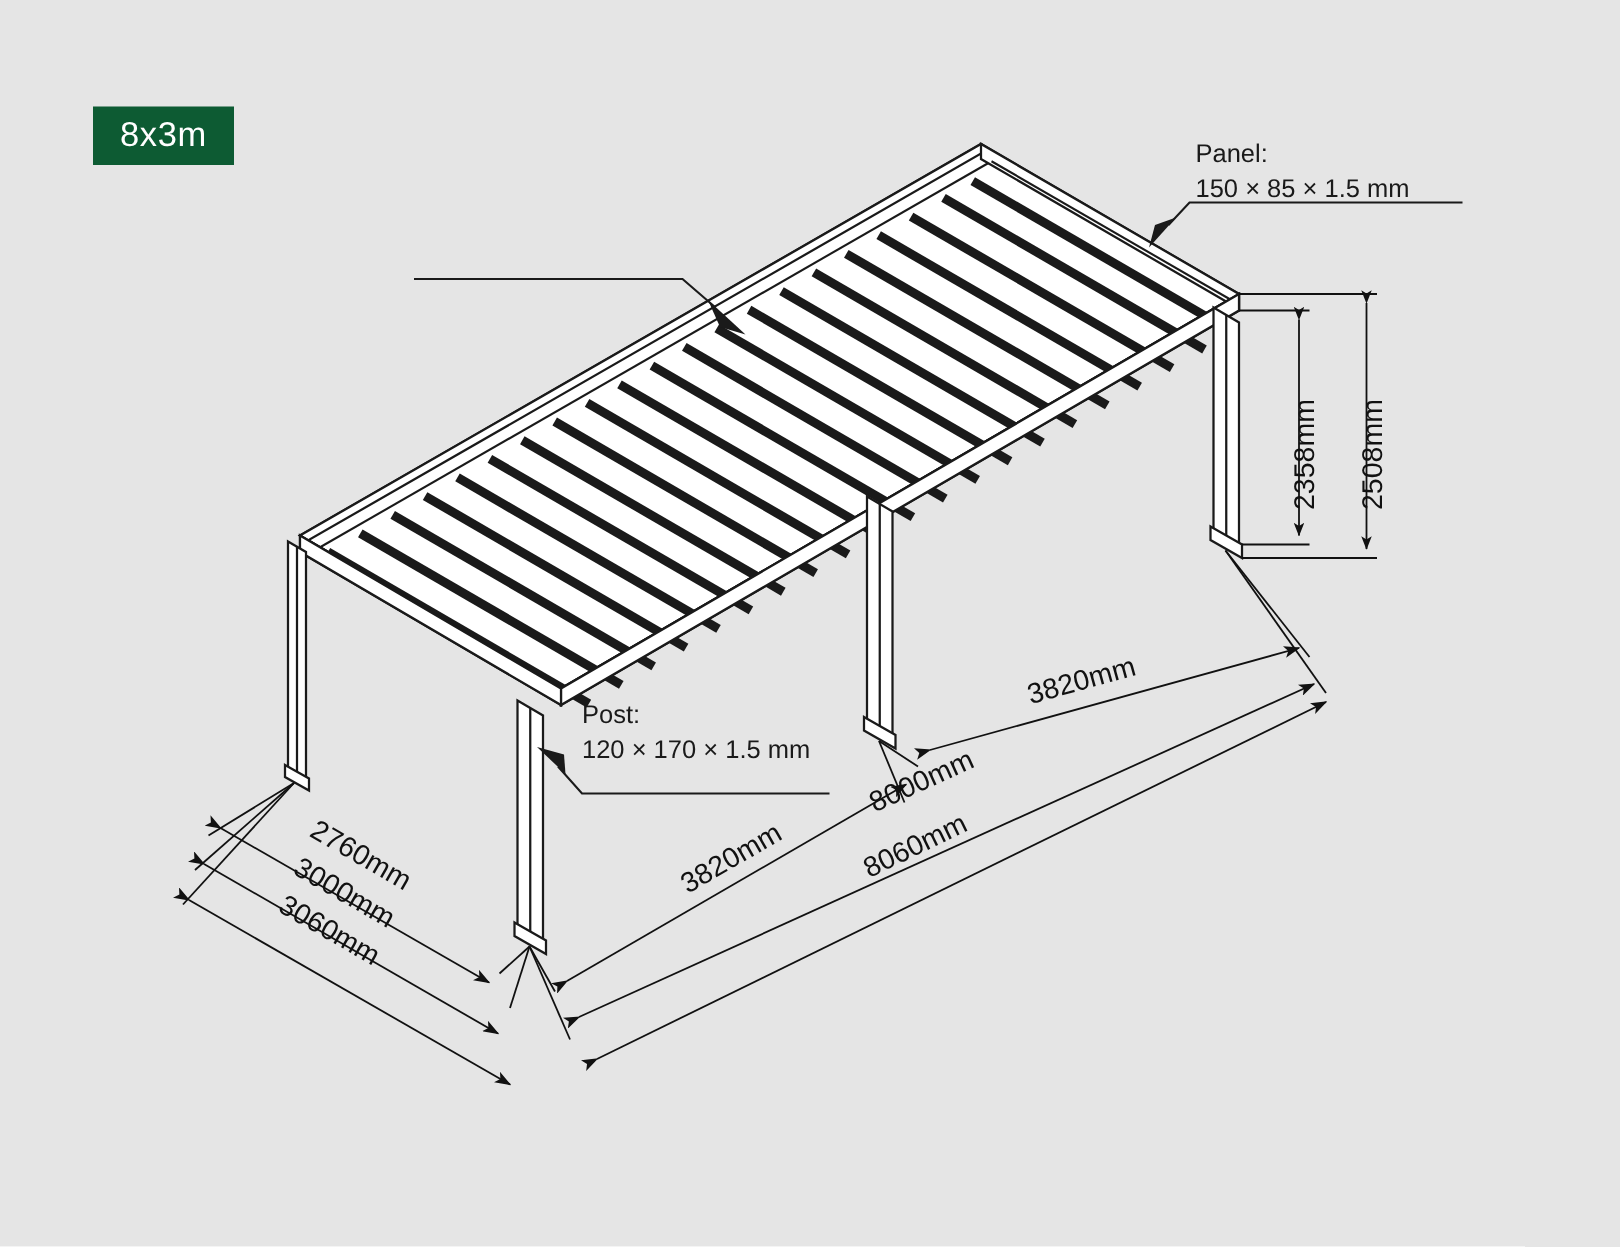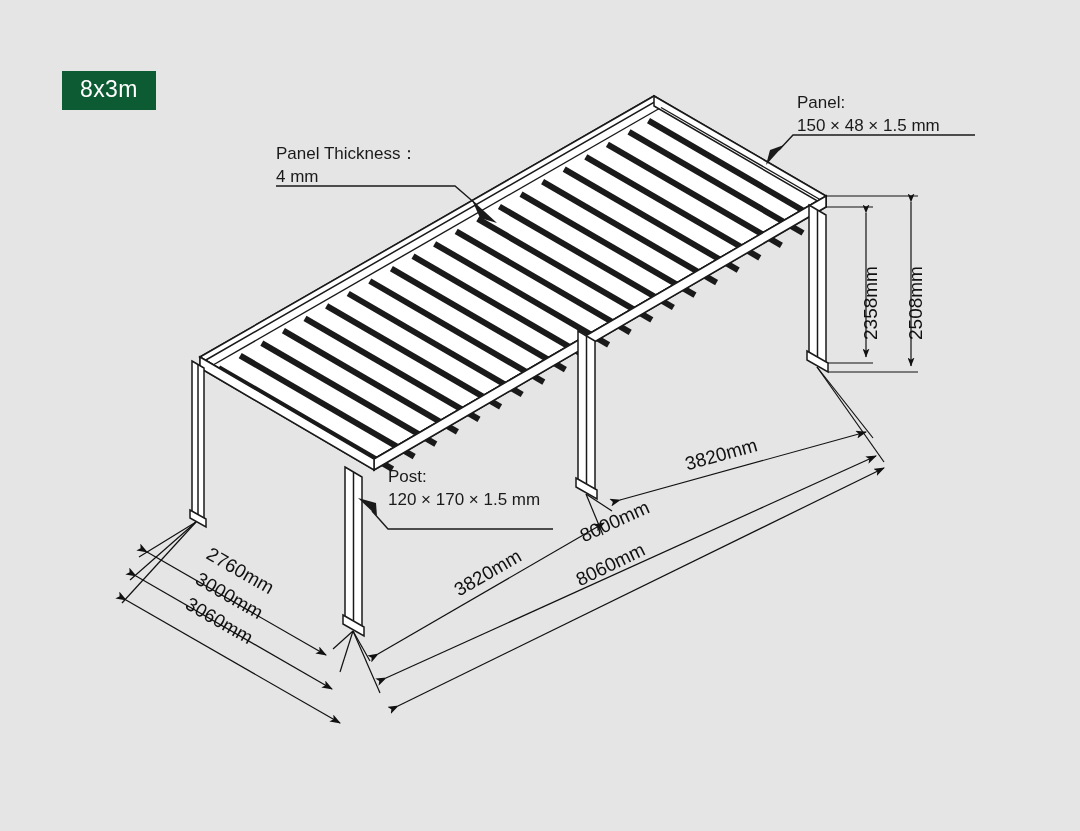--- a/index.html
+++ b/index.html
@@ -209,28 +209,24 @@
       <line x1="378" y1="654" x2="604" y2="523" marker-start="url(#ar)" marker-end="url(#ar)"></line>
 
       <line x1="386" y1="678" x2="876" y2="456" marker-start="url(#ar)" marker-end="url(#ar)"></line>
 
       <line x1="398" y1="706" x2="884" y2="468" marker-start="url(#ar)" marker-end="url(#ar)"></line>
     </g>
   </svg>
 
   <div class="size-badge" id="size-badge" style="background: rgb(13, 91, 51); color: rgb(255, 255, 255);">8x3m</div>
 
-  <div class="callout" id="callout-panel">
-    <span class="l1">Panel Thickness：</span>
-    <span class="l2">4 mm</span>
-  </div>
 
   <div class="callout" id="callout-beam">
     <span class="l1">Panel:</span>
-    <span class="l2">150 × 48 × 1.5 mm</span>
+    <span class="l2">150 × 85 × 1.5 mm</span>
   </div>
 
   <div class="callout" id="callout-post">
     <span class="l1">Post:</span>
     <span class="l2">120 × 170 × 1.5 mm</span>
   </div>
 
   <div class="dim v" style="left:861px; top:340px; transform:rotate(-90deg);">2358mm</div>
 
   <div class="dim v" style="left:906px; top:340px; transform:rotate(-90deg);">2508mm</div>

